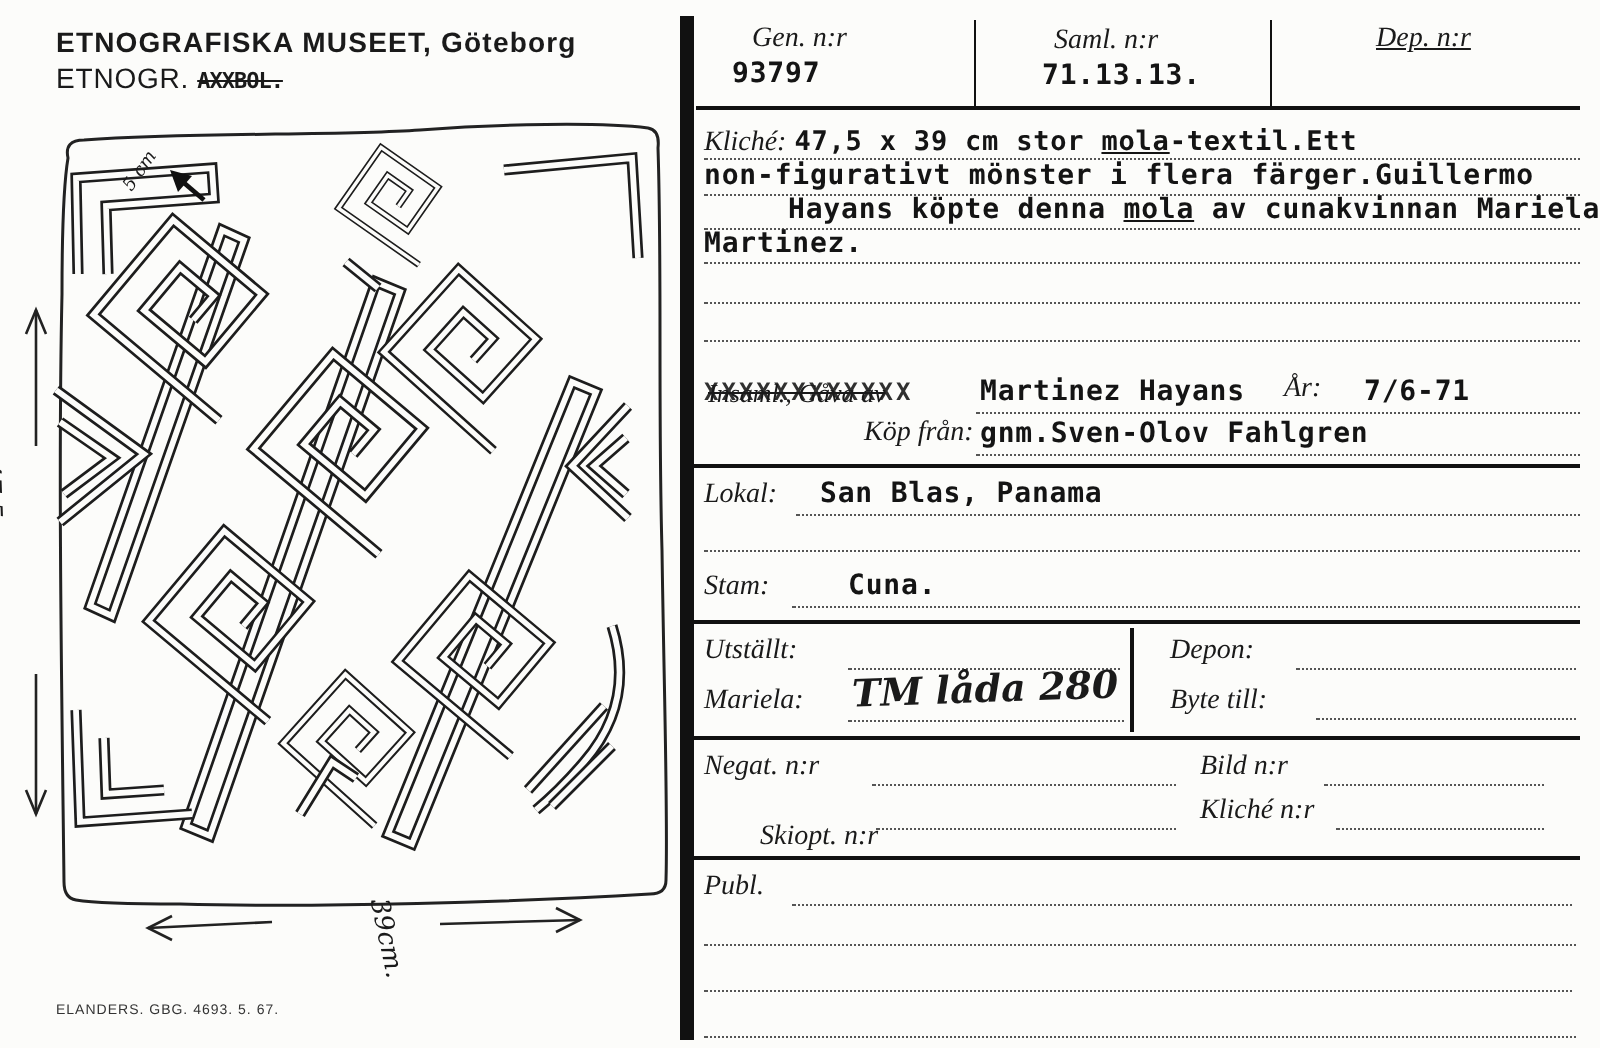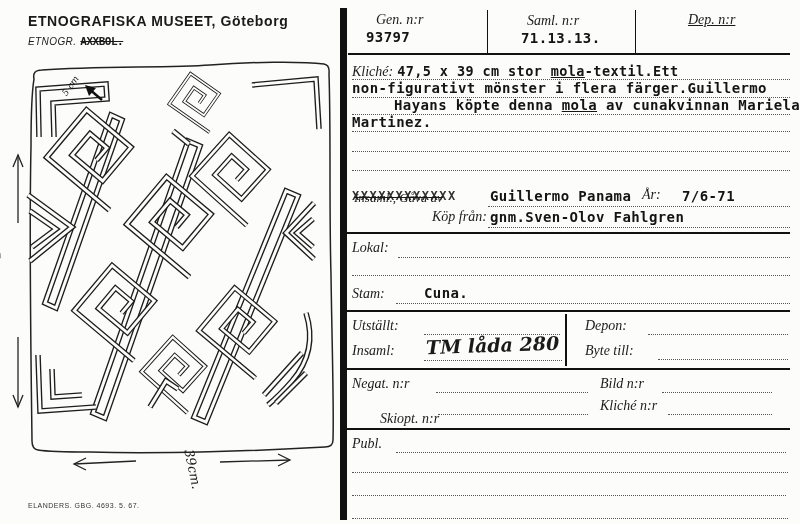--- a/index.html
+++ b/index.html
@@ -1,20 +1,20 @@
 <!DOCTYPE html>
 <html><head>
 <meta charset="utf-8">
 <style>
   html,body{margin:0;padding:0;background:#e8e8e4;}
   .card{position:relative;width:800px;height:524px;background:#fcfcfa;overflow:hidden;
         font-family:"Liberation Serif",serif;color:#1a1a1a;}
   
   .title{font-family:"Liberation Sans",sans-serif;font-weight:bold;font-size:14px;letter-spacing:.6px;}
-  .sub{font-family:"Liberation Sans",sans-serif;font-size:10px;letter-spacing:.4px;font-style:italic;}
+  .sub{font-family:"Liberation Sans",sans-serif;font-size:14px;letter-spacing:.4px;}
   .struck{font-family:"DejaVu Sans Mono",monospace;font-weight:bold;font-size:11px;
           text-decoration:line-through;letter-spacing:-.5px;}
   .lb{font-style:italic;font-size:14px;white-space:nowrap;}
   .tw{font-family:"DejaVu Sans Mono",monospace;font-weight:bold;font-size:14px;
       letter-spacing:.4px;white-space:nowrap;color:#141414;}
   .hw{font-family:"DejaVu Serif",serif;font-style:italic;font-weight:bold;font-size:19px;
       white-space:nowrap;transform:rotate(-2deg);display:inline-block;}
   .hw-dim{font-family:"DejaVu Serif",serif;font-style:italic;font-size:13px;white-space:nowrap;}
   .tiny{font-family:"Liberation Sans",sans-serif;font-size:7px;letter-spacing:.5px;color:#333;}
   .u{text-decoration:underline;}
@@ -188,40 +188,41 @@
   <div class="dots" style="left:352px;top:113px;width:438px;"></div>
   <div class="abs tw" style="left:352px;top:114px;">Martinez.</div>
   <div class="dots" style="left:352px;top:130px;width:438px;"></div>
   <div class="dots" style="left:352px;top:150px;width:438px;"></div>
   <div class="dots" style="left:352px;top:169px;width:438px;"></div>
 
   <div class="abs" style="left:354px;top:188px;width:140px;">
     <span class="lb" style="text-decoration:line-through;font-size:13px;">Insaml., Gåva av</span>
     <span class="overlayX">XXXXXXXXXXXX</span>
   </div>
-  <div class="abs tw" style="left:490px;top:188px;">Guillermo Panama</div>
+  <div class="abs tw" style="left:490px;top:188px;">Martinez Hayans</div>
   <div class="abs lb" style="left:642px;top:187px;">År:</div>
   <div class="abs tw" style="left:682px;top:188px;text-align:right;">7/6-71</div>
   <div class="dots" style="left:488px;top:205px;width:302px;"></div>
   <div class="abs lb" style="left:432px;top:209px;">Köp från:</div>
   <div class="abs tw" style="left:490px;top:209px;">gnm.Sven-Olov Fahlgren</div>
   <div class="dots" style="left:488px;top:226px;width:302px;"></div>
   <div class="hline" style="left:341px;top:232px;width:449px;height:2px;"></div>
 
   <div class="abs lb" style="left:352px;top:240px;text-align:center;">Lokal:</div>
+  <div class="abs tw" style="left:410px;top:239px;">San Blas, Panama</div>
   <div class="dots" style="left:398px;top:256px;width:392px;"></div>
   <div class="dots" style="left:352px;top:274px;width:438px;"></div>
   <div class="abs lb" style="left:352px;top:286px;">Stam:</div>
   <div class="abs tw" style="left:424px;top:285px;">Cuna.</div>
   <div class="dots" style="left:396px;top:302px;width:394px;"></div>
   <div class="hline" style="left:341px;top:310px;width:449px;height:2px;"></div>
 
   <div class="abs lb" style="left:352px;top:318px;">Utställt:</div>
   <div class="dots" style="left:424px;top:333px;width:136px;"></div>
-  <div class="abs lb" style="left:352px;top:343px;">Insaml:</div>
+  <div class="abs lb" style="left:352px;top:343px;">Mariela:</div>
   <div class="abs hw" style="left:426px;top:334px;">TM låda 280</div>
   <div class="dots" style="left:424px;top:359px;width:138px;"></div>
   <div class="vline" style="left:565px;top:314px;width:2px;height:52px;"></div>
   <div class="abs lb" style="left:585px;top:318px;">Depon:</div>
   <div class="dots" style="left:648px;top:333px;width:140px;"></div>
   <div class="abs lb" style="left:585px;top:343px;">Byte till:</div>
   <div class="dots" style="left:658px;top:358px;width:130px;"></div>
   <div class="hline" style="left:341px;top:368px;width:449px;height:2px;"></div>
 
   <div class="abs lb" style="left:352px;top:376px;">Negat. n:r</div>

